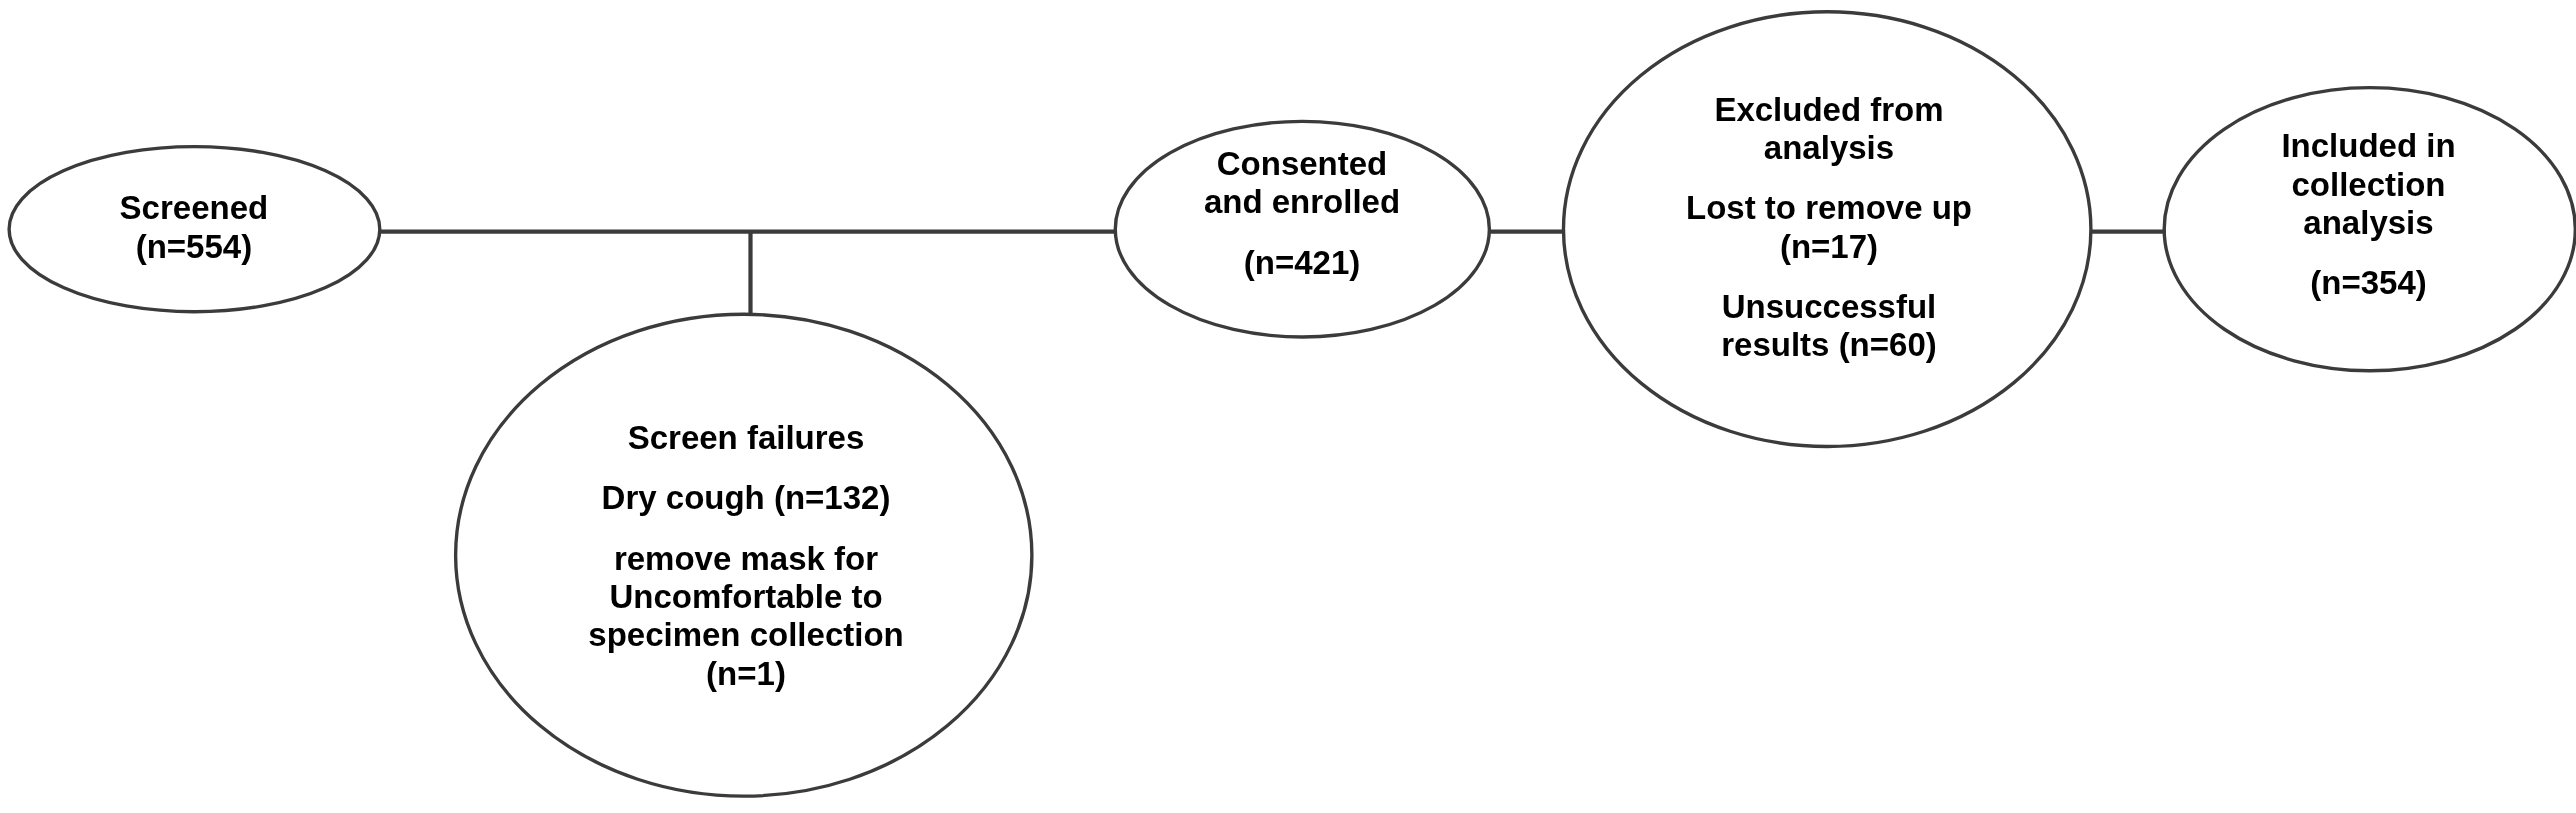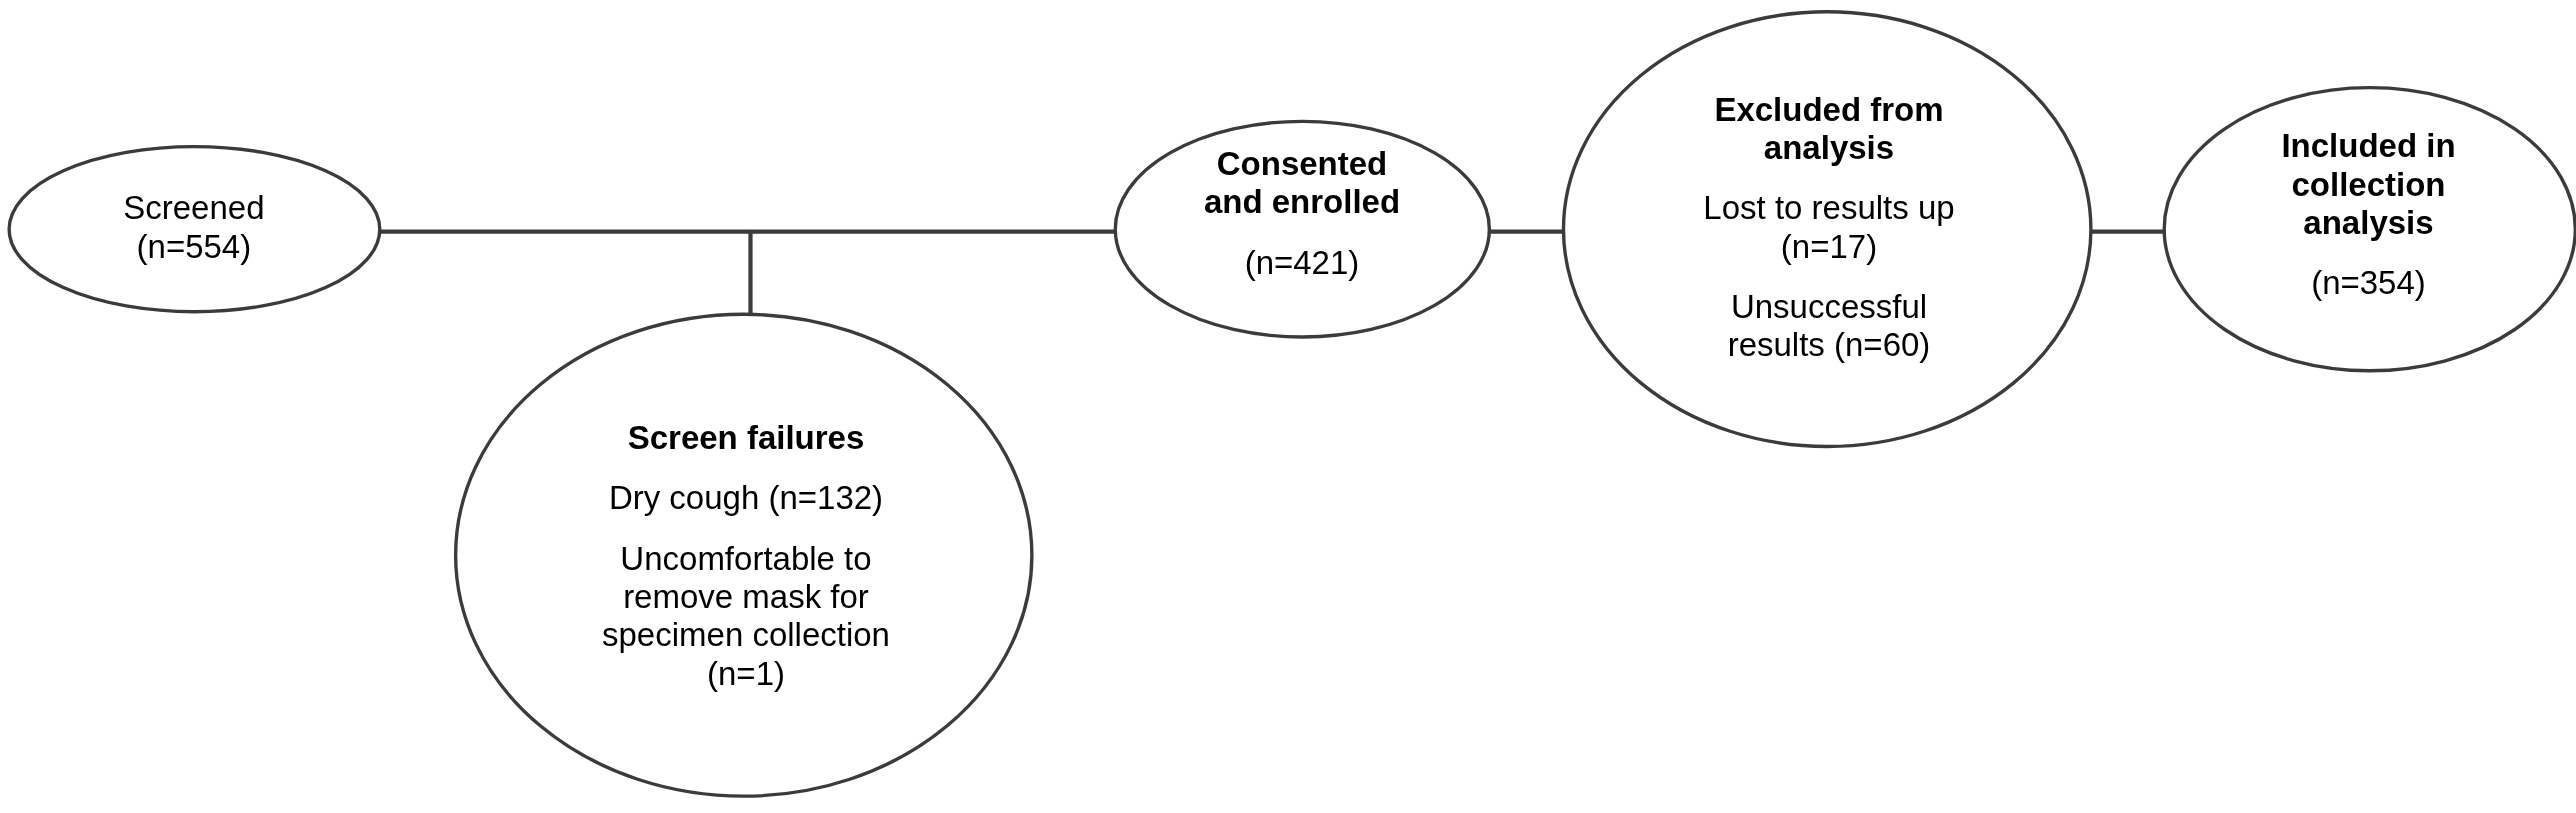--- a/index.html
+++ b/index.html
@@ -34,21 +34,21 @@
     justify-content: center;
     text-align: center;
     color: #000000;
     line-height: 1.16;
     pointer-events: none;
   }
   .line-bold {
     font-weight: bold;
   }
   .line-regular {
-    font-weight: normal;
+    font-weight: bold;
   }
   .gap-md {
     height: 22px;
   }
 
   
   #node-screened-label {
     left: 8.4px;
     top: 143px;
     width: 371px;
@@ -123,38 +123,38 @@
   <div class="node-label" id="node-screened-label">
     <span class="line-regular">Screened</span>
     <span class="line-regular">(n=554)</span>
   </div>
 
   <div class="node-label" id="node-screen-failures-label">
     <span class="line-bold">Screen failures</span>
     <div class="gap-md"></div>
     <span class="line-regular">Dry cough (n=132)</span>
     <div class="gap-md"></div>
+    <span class="line-regular">remove mask for</span>
     <span class="line-regular">Uncomfortable to</span>
-    <span class="line-regular">remove mask for</span>
     <span class="line-regular">specimen collection</span>
     <span class="line-regular">(n=1)</span>
   </div>
 
   <div class="node-label" id="node-consented-label">
     <span class="line-bold">Consented</span>
     <span class="line-bold">and enrolled</span>
     <div class="gap-md"></div>
     <span class="line-regular">(n=421)</span>
   </div>
 
   <div class="node-label" id="node-excluded-label">
     <span class="line-bold">Excluded from</span>
     <span class="line-bold">analysis</span>
     <div class="gap-md"></div>
-    <span class="line-regular">Lost to results up</span>
+    <span class="line-regular">Lost to remove up</span>
     <span class="line-regular">(n=17)</span>
     <div class="gap-md"></div>
     <span class="line-regular">Unsuccessful</span>
     <span class="line-regular">results (n=60)</span>
   </div>
 
   <div class="node-label" id="node-included-label">
     <span class="line-bold">Included in</span>
     <span class="line-bold">collection</span>
     <span class="line-bold">analysis</span>

